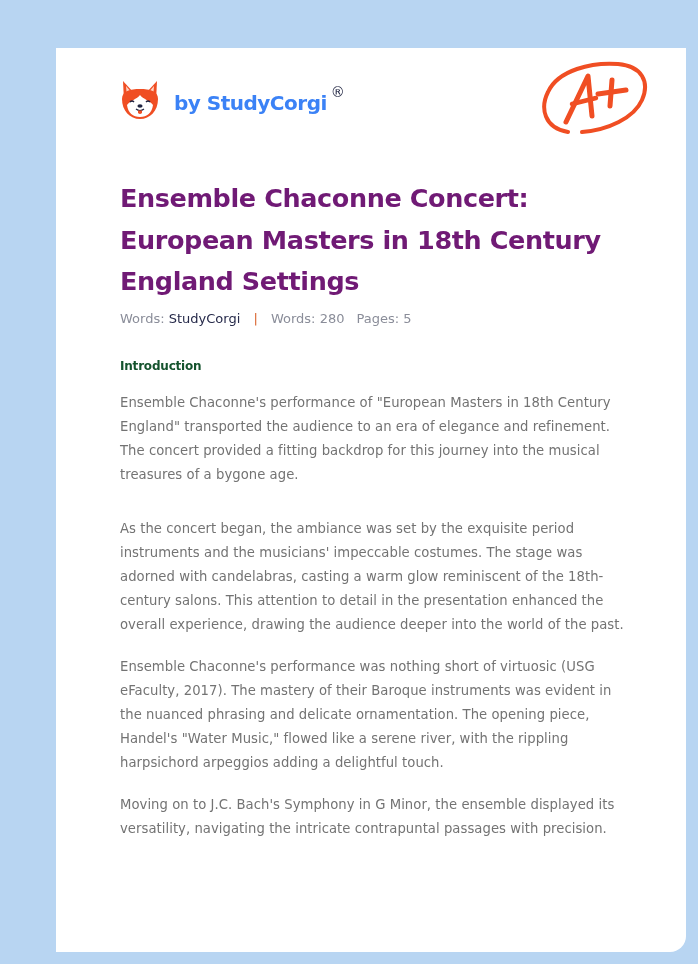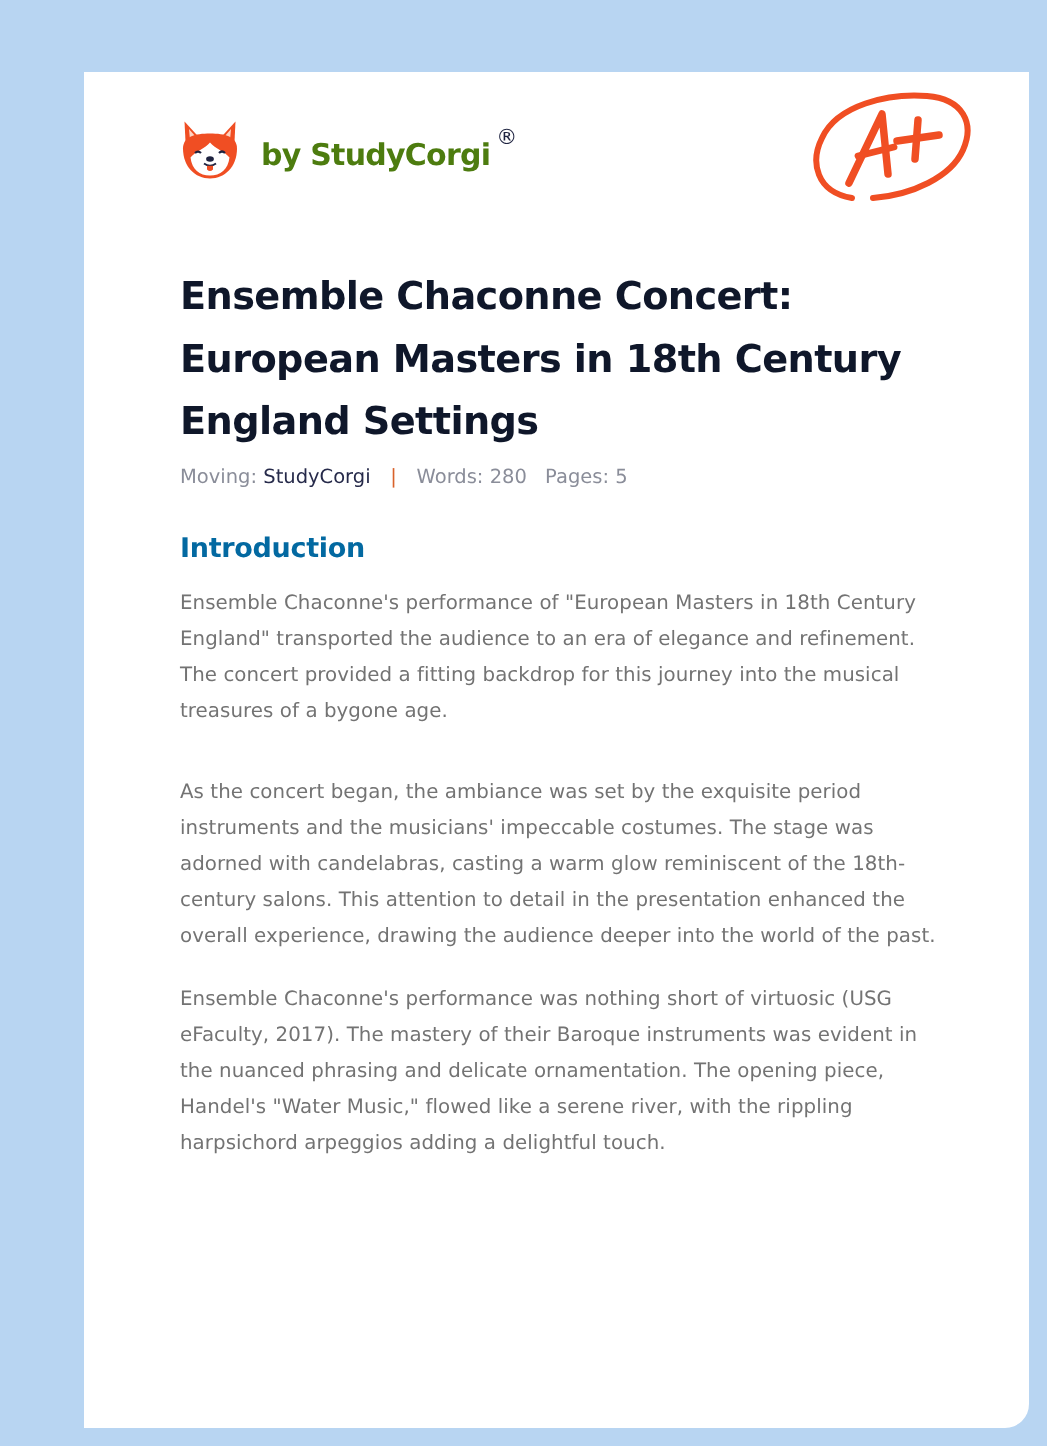--- a/index.html
+++ b/index.html
@@ -10,42 +10,42 @@
     .card {
       position: absolute; left: 56px; top: 48px; width: 630px; height: 904px;
       background: #ffffff; border-bottom-right-radius: 16px; overflow: hidden;
     }
     .brand {
       position: absolute; left: 64px; top: 27px; height: 48px; display: flex; align-items: center;
     }
     .brand .logo { width: 40px; height: 44px; }
     .brand .name {
       margin-left: 14px; margin-top: 8px; font-family: "DejaVu Sans", sans-serif; font-weight: bold;
-      font-size: 20px; color: #4d7c0f; letter-spacing: -0.5px;
+      font-size: 20px; color: #3b82f6; letter-spacing: -0.5px;
     }
     .brand .reg {
       font-family: "DejaVu Sans", sans-serif; font-size: 14px; color: #1e2340; margin-left: 4px; margin-top: -14px;
     }
     .grade { position: absolute; left: 482px; top: 10px; width: 112px; height: 82px; }
     .title {
       position: absolute; left: 64px; top: 130px; width: 520px; margin: 0;
       font-family: "DejaVu Sans", sans-serif; font-weight: bold; font-size: 25.5px; line-height: 41.5px;
-      color: #0f172a; letter-spacing: -0.4px;
+      color: #701a75; letter-spacing: -0.4px;
     }
     .meta {
       position: absolute; left: 64px; top: 263px; font-size: 13px; color: #8a8d99;
       font-family: "DejaVu Sans", sans-serif; white-space: nowrap;
     }
     .meta .topic-val { color: #262a4a; }
     .meta .sep { color: #d9622b; margin: 0 9px; }
     .meta .pages { margin-left: 8px; }
     .content { position: absolute; left: 64px; top: 306px; width: 512px; }
     .content h2 {
-      margin: 0; font-family: "DejaVu Sans", sans-serif; font-weight: bold; font-size: 18px;
-      color: #0369a1; line-height: 24px; letter-spacing: -0.2px;
+      margin: 0; font-family: "DejaVu Sans", sans-serif; font-weight: bold; font-size: 12px;
+      color: #14532d; line-height: 24px; letter-spacing: -0.2px;
     }
     .content p {
       margin: 0; font-family: "DejaVu Sans", sans-serif; font-size: 13.2px; line-height: 24px;
       color: #737373; letter-spacing: 0.05px;
     }
     .sec-intro h2 { margin-top: 0; }
     .sec-intro p { margin-top: 13px; }
     .sec-setting { margin-top: 18px; }
     .sec-setting p { margin-top: 30px; }
     .sec-perf { margin-top: 18px; }
@@ -85,33 +85,34 @@
     <path d="M30 74 C6 70 2 50 10 34 C20 12 54 4 80 6 C104 8 112 24 104 42 C96 60 70 72 44 74" stroke="#f04e23" stroke-width="4" fill="none" stroke-linecap="round"></path>
     <path d="M28 64 L50 18 L54 58" stroke="#f04e23" stroke-width="5" fill="none" stroke-linecap="round" stroke-linejoin="round"></path>
     <path d="M34 46 L58 40" stroke="#f04e23" stroke-width="4.5" fill="none" stroke-linecap="round"></path>
     <path d="M74 22 L72 48" stroke="#f04e23" stroke-width="5" fill="none" stroke-linecap="round"></path>
     <path d="M60 36 L88 32" stroke="#f04e23" stroke-width="5" fill="none" stroke-linecap="round"></path>
   </svg>
 
   <h1 class="title">Ensemble Chaconne Concert: European Masters in 18th Century England Settings</h1>
 
   <div class="meta">
-    <span>Moving:</span>
+    <span>Words:</span>
     <span class="topic-val">StudyCorgi</span>
     <span class="sep">|</span>
     <span>Words: 280</span>
     <span class="pages">Pages: 5</span>
   </div>
 
   <div class="content">
     <div class="sec-intro">
       <h2>Introduction</h2>
       <p>Ensemble Chaconne's performance of "European Masters in 18th Century England" transported the audience to an era of elegance and refinement. The concert provided a fitting backdrop for this journey into the musical treasures of a bygone age.</p>
     </div>
     <div class="sec-setting">
       <p>As the concert began, the ambiance was set by the exquisite period instruments and the musicians' impeccable costumes. The stage was adorned with candelabras, casting a warm glow reminiscent of the 18th-century salons. This attention to detail in the presentation enhanced the overall experience, drawing the audience deeper into the world of the past.</p>
     </div>
     <div class="sec-perf">
       <p class="first">Ensemble Chaconne's performance was nothing short of virtuosic (USG eFaculty, 2017). The mastery of their Baroque instruments was evident in the nuanced phrasing and delicate ornamentation. The opening piece, Handel's "Water Music," flowed like a serene river, with the rippling harpsichord arpeggios adding a delightful touch.</p>
+      <p class="second">Moving on to J.C. Bach's Symphony in G Minor, the ensemble displayed its versatility, navigating the intricate contrapuntal passages with precision.</p>
     </div>
   </div>
 
 </div>
 
 </body></html>

